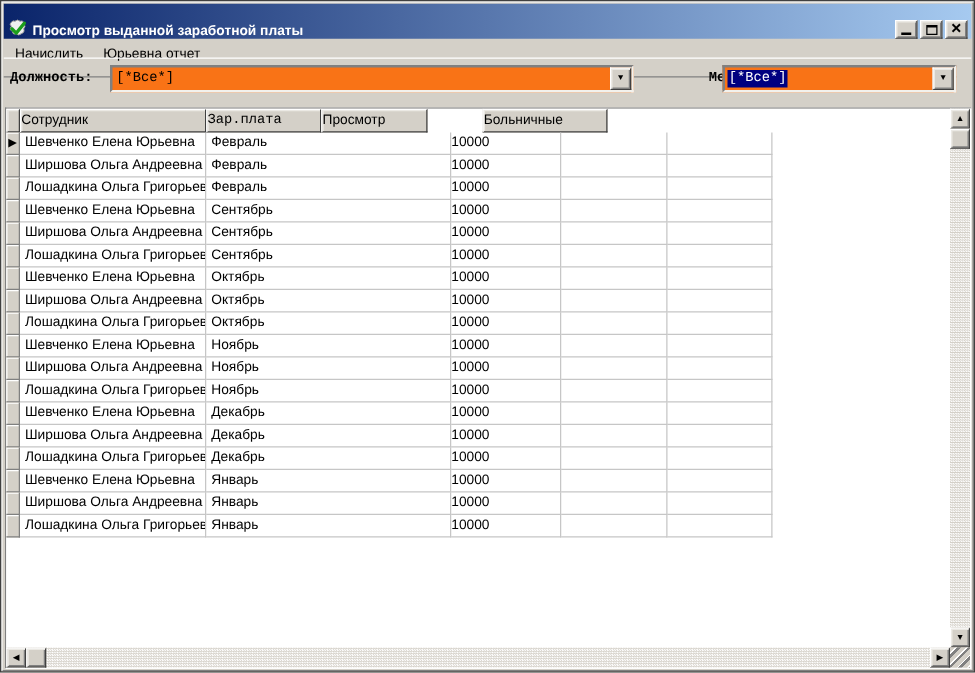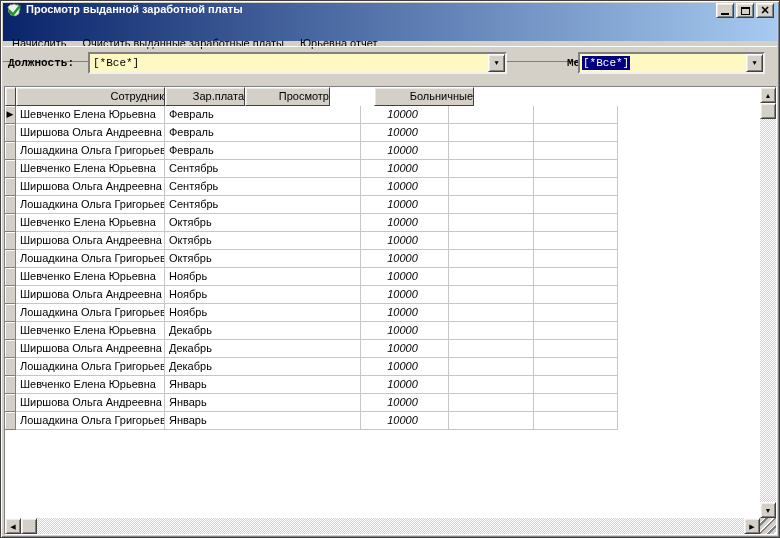--- a/index.html
+++ b/index.html
@@ -13,23 +13,23 @@
     overflow: hidden;
   }
   
   .frame {
     position: absolute; inset: 0;
     border: 1px solid #404040;
     box-shadow: inset 1px 1px 0 #fff, inset -1px -1px 0 #808080, inset 2px 2px 0 #d4d0c8;
   }
   
   .titlebar {
-    position: absolute; left: 3px; top: 3px; right: 3px; height: 38px;
+    position: absolute; left: 3px; top: 3px; right: 3px; height: 28px;
     background: linear-gradient(to right, #0a246a, #a6caf0);
-    display: flex; align-items: flex-start; padding: 0 3px;
+    display: flex; align-items: flex-end; padding: 0 3px;
   }
   .titlebar .appicon { width: 16px; height: 16px; margin-right: 4px; flex: 0 0 auto; }
   .titlebar .title {
     color: #fff; font-weight: bold; flex: 1 1 auto;
     white-space: nowrap; overflow: hidden;
   }
   .winbtn {
     width: 18px; height: 15px; margin-left: 2px;
     background: #d4d0c8;
     border: 1px solid; border-color: #fff #404040 #404040 #fff;
@@ -51,21 +51,21 @@
   .panel {
     position: absolute; left: 3px; top: 46px; right: 3px; height: 40px;
     border-top: 1px solid #fff;
     font-family: Liberation Mono, monospace;
   }
   .flabel { position: absolute; font-weight: bold; top: 10px; white-space: nowrap; }
   .flabel.pos { left: 5px; }
   .flabel.mon { left: 524px; padding-left: 40px; }
   .combo {
     position: absolute; top: 5px; height: 22px;
-    background: #fef9c3;
+    background: #f97316;
     border: 2px solid; border-color: #808080 #f2f1ed #f2f1ed #808080;
   }
   .combo.pos { left: 85px; width: 419px; }
   .combo.mon { left: 575px; width: 187px; }
   .combo .val {
     position: absolute; left: 2px; top: 2px; line-height: 14px; padding: 0 1px;
     white-space: nowrap;
   }
   .combo.mon .val { background: #000080; color: #fff; }
   .combo .drop {
@@ -81,45 +81,45 @@
     position: absolute; left: 4px; top: 86px; width: 773px; height: 449px;
     background: #fff;
     border: 1px solid; border-color: #808080 #fff #fff #808080;
   }
   .gridview { position: absolute; left: 0; top: 0; right: 16px; bottom: 16px; overflow: hidden; background: #fff; }
   .thead, .trow { display: flex; width: 613px; }
   .hcell {
     height: 19px; background: #d4d0c8;
     border: 1px solid; border-color: #fff #404040 #404040 #fff;
     box-shadow: inset 1px 1px 0 #ebe9e4;
-    text-align: right; line-height: 16px;
+    text-align: left; line-height: 16px;
     overflow: hidden; white-space: nowrap; flex: 0 0 auto;
   }
   .trow { height: 18px; }
   .cell {
     height: 18px; line-height: 17px; overflow: hidden; white-space: nowrap; flex: 0 0 auto;
     border-right: 1px solid #c6c6c6; border-bottom: 1px solid #c6c6c6;
   }
   .ind {
     width: 11px; background: #d4d0c8;
     border-right: 1px solid #808080; border-bottom: 1px solid #808080;
     box-shadow: inset 1px 1px 0 #fff;
     display: flex; align-items: center; justify-content: center;
   }
   .hcell.ind { box-shadow: inset 1px 1px 0 #ebe9e4; border-color: #fff #404040 #404040 #fff; }
   .marker { font-size: 9px; line-height: 9px; color: #000; }
   .w0 { width: 11px; }
   .w1 { width: 149px; }
   .w2 { width: 196px; }
-  .w3 { width: 80px; }
+  .w3 { width: 92px; font-family: Liberation Mono, monospace; }
   .w4 { width: 85px; }
   .w5 { width: 100px; margin-left: 44px; }
   .c0 { width: 149px; padding-left: 4px; }
   .c1 { width: 196px; padding-left: 4px; }
-  .c2 { width: 88px; text-align: center; padding-right: 4px; font-style: italic; }
+  .c2 { width: 88px; text-align: left; padding-right: 4px; }
   .c3 { width: 85px; }
   .c4 { width: 84px; }
   
   .checker {
     background-image: conic-gradient(#fff 25%, #d4d0c8 0 50%, #fff 0 75%, #d4d0c8 0);
     background-size: 2px 2px;
   }
   .vscroll { position: absolute; right: 0; top: 0; bottom: 16px; width: 16px; }
   .hscroll { position: absolute; left: 0; bottom: 0; right: 16px; height: 16px; }
   .sbtn {
@@ -163,21 +163,20 @@
   <div class="winbtn">
     <div class="glyph-max"></div>
   </div>
   <div class="winbtn">
     <span class="glyph-close">✕</span>
   </div>
 </div>
 
 <div class="menubar">
   <span class="menuitem">Начислить</span>
-  <span class="menuitem">Очистить выданные заработные платы</span>
   <span class="menuitem">Юрьевна отчет</span>
 </div>
 
 <div class="panel">
   <span class="flabel pos">Должность:</span>
   <div class="combo pos">
     <span class="val">[*Все*]</span>
     <div class="drop">
       <span>▼</span>
     </div>

